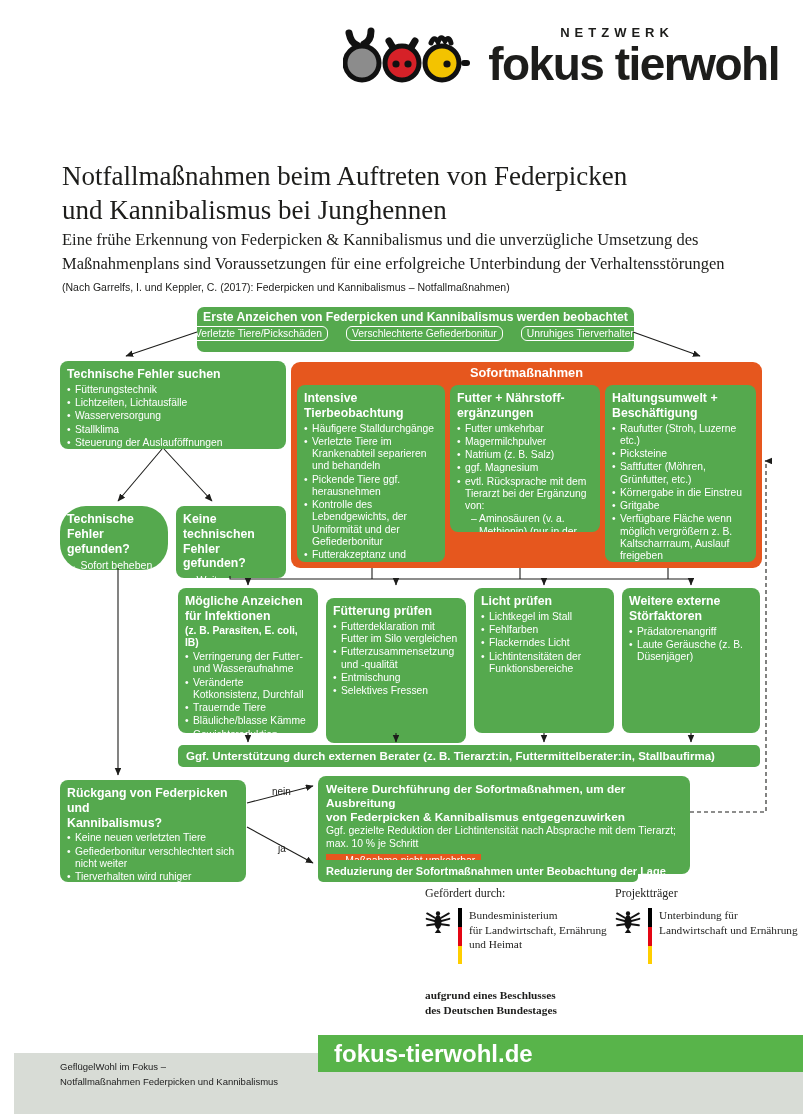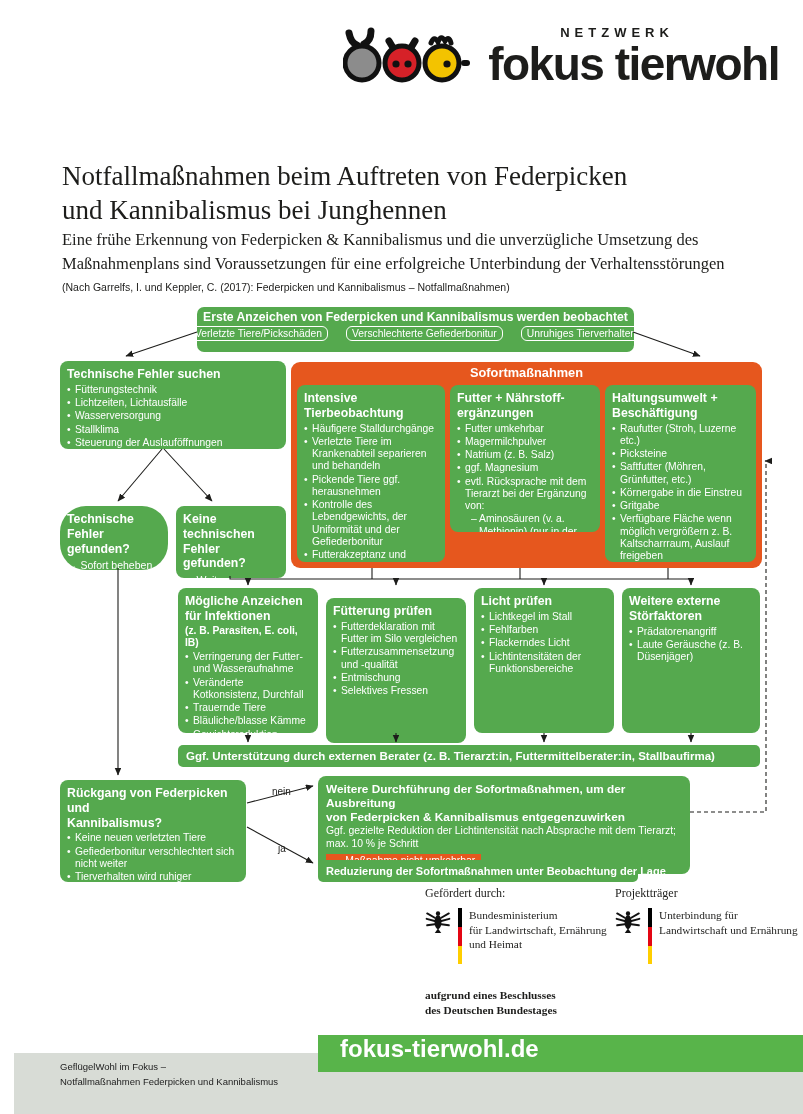--- a/index.html
+++ b/index.html
@@ -58,21 +58,21 @@
   
   .flabel{position:absolute;font-family:"Liberation Serif",serif;font-size:12px;}
   .govlogo{position:absolute;display:flex;align-items:flex-start;gap:7px;}
   .stripe{width:4px;height:56px;background:linear-gradient(#000 0 34%,#e30613 34% 67%,#ffce00 67% 100%);}
   .govtext{font-family:"Liberation Serif",serif;font-size:11.3px;line-height:1.3;white-space:pre-line;}
   .fnote{position:absolute;font-family:"Liberation Serif",serif;font-weight:bold;font-size:11.3px;
          line-height:1.3;white-space:pre-line;}
 
   .graybar{position:absolute;left:14px;right:0;top:1053px;bottom:0;background:var(--gray);}
   .urlbar{position:absolute;left:318px;right:0;top:1035px;height:37px;background:var(--urlgreen);
-          color:#fff;font-weight:bold;font-size:24px;display:flex;align-items:flex-start;padding-left:22px;
+          color:#fff;font-weight:bold;font-size:24px;display:flex;align-items:center;padding-left:16px;
           box-sizing:border-box;z-index:2;}
   .docinfo{position:absolute;left:60px;top:1060px;font-size:9.5px;line-height:1.55;color:#222;
            white-space:pre-line;z-index:2;}
 </style>
 </head>
 <body>
 
 <div class="page">
 
   <div class="logo">

